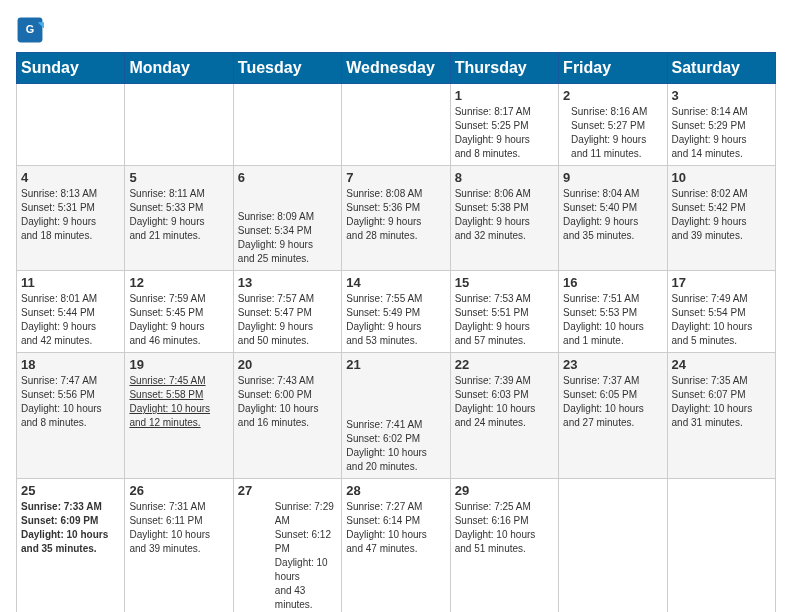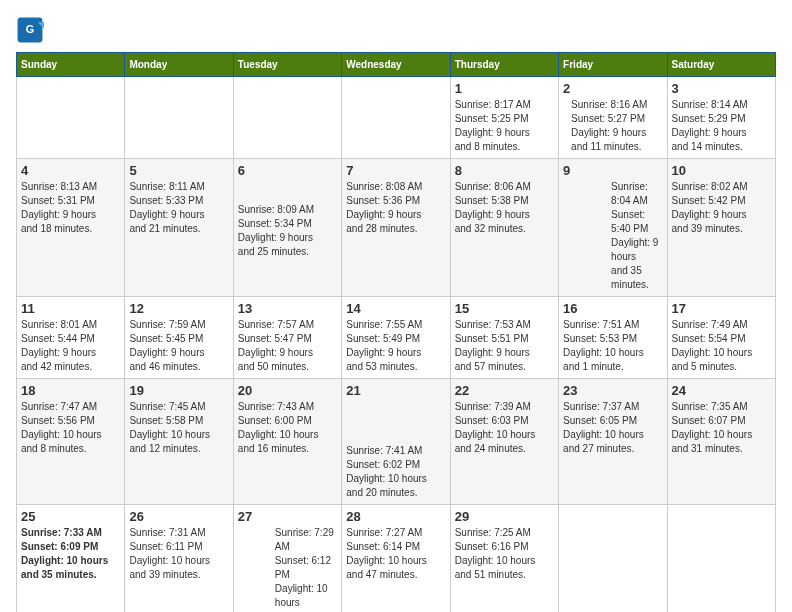--- a/index.html
+++ b/index.html
@@ -43,23 +43,23 @@
       font-size: 15px;
       color: #555;
       margin-top: 2px;
     }
     table {
       width: 100%;
       border-collapse: collapse;
       table-layout: fixed;
     }
     thead tr th {
-      background-color: #4d7c0f;
+      background-color: #0369a1;
       color: #fff;
-      font-size: 10px;
+      font-size: 16px;
       font-weight: bold;
       padding: 6px 4px;
       text-align: left;
       border: 1px solid #1558a0;
     }
     tbody tr td {
       vertical-align: top;
       border: 1px solid #ccc;
       padding: 4px 4px;
       font-size: 10px;
@@ -178,21 +178,21 @@
         </td>
         <td>
           <span class="day-number">8</span>
           <div class="day-info" style="white-space: pre-line;">Sunrise: 8:06 AM
 Sunset: 5:38 PM
 Daylight: 9 hours
 and 32 minutes.</div>
         </td>
         <td>
           <span class="day-number">9</span>
-          <div class="day-info" style="white-space: pre-line; margin-left: 48px;">Sunrise: 8:04 AM
+          <div class="day-info" style="white-space: pre-line;">Sunrise: 8:04 AM
 Sunset: 5:40 PM
 Daylight: 9 hours
 and 35 minutes.</div>
         </td>
         <td>
           <span class="day-number">10</span>
           <div class="day-info" style="white-space: pre-line;">Sunrise: 8:02 AM
 Sunset: 5:42 PM
 Daylight: 9 hours
 and 39 minutes.</div>
@@ -252,21 +252,21 @@
       <tr>
         <td>
           <span class="day-number">18</span>
           <div class="day-info" style="white-space: pre-line;">Sunrise: 7:47 AM
 Sunset: 5:56 PM
 Daylight: 10 hours
 and 8 minutes.</div>
         </td>
         <td>
           <span class="day-number">19</span>
-          <div class="day-info" style="white-space: pre-line;">Sunrise: 7:45 AM
+          <div class="day-info" style="white-space: pre-line; text-decoration: underline;">Sunrise: 7:45 AM
 Sunset: 5:58 PM
 Daylight: 10 hours
 and 12 minutes.</div>
         </td>
         <td>
           <span class="day-number">20</span>
           <div class="day-info" style="white-space: pre-line;">Sunrise: 7:43 AM
 Sunset: 6:00 PM
 Daylight: 10 hours
 and 16 minutes.</div>

